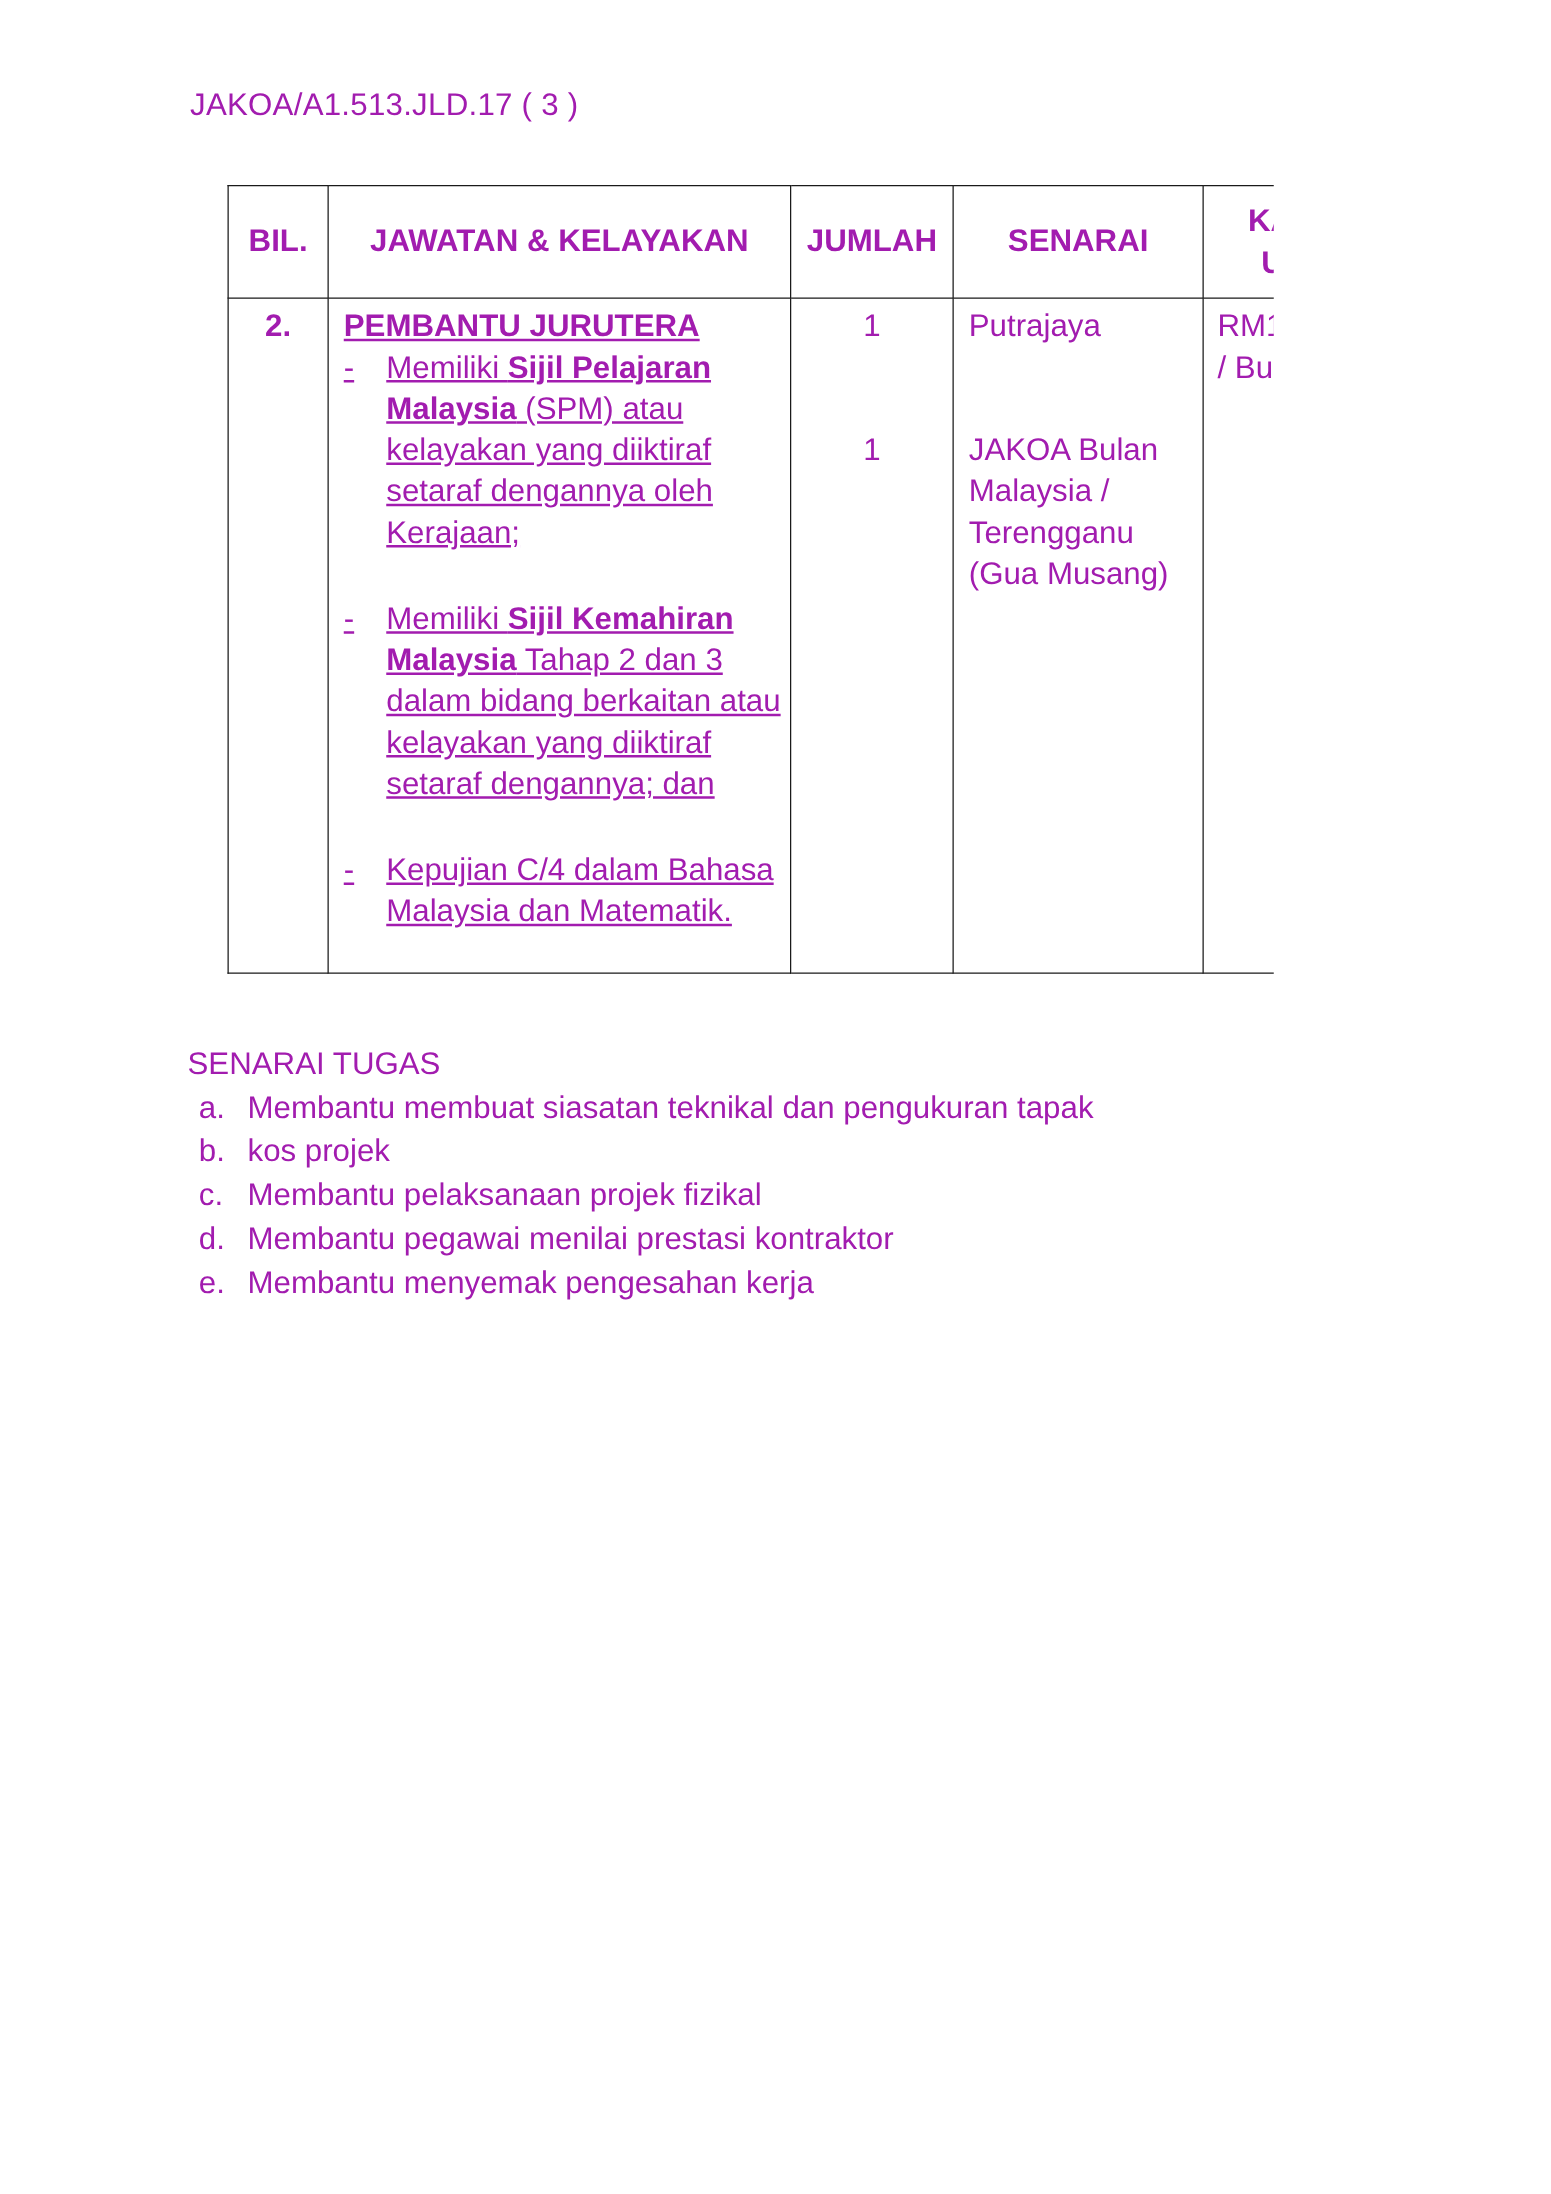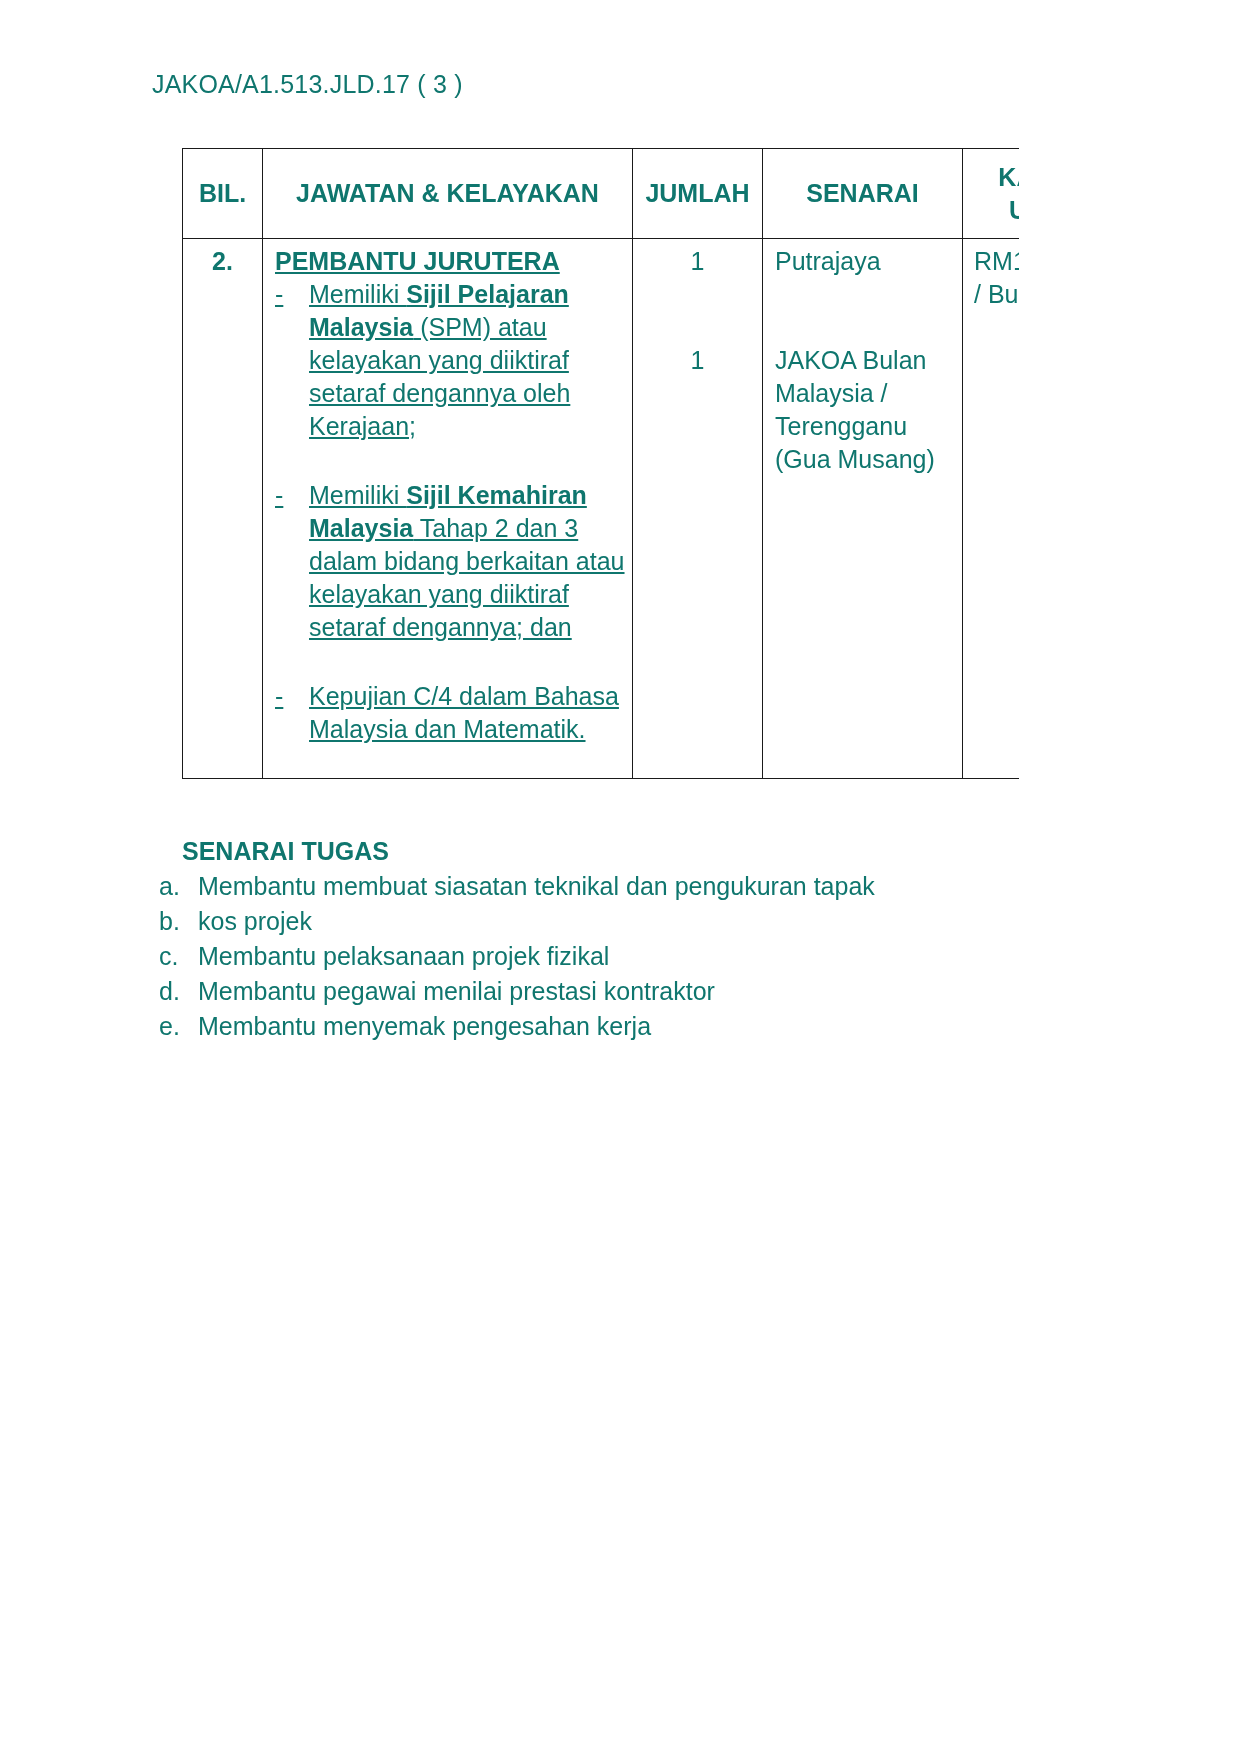--- a/index.html
+++ b/index.html
@@ -5,21 +5,21 @@
   html, body {
     margin: 0;
     padding: 0;
     background: #ffffff;
   }
   .page {
     position: relative;
     width: 1019px;
     height: 1755px;
     background: #ffffff;
-    color: #0f766e;
+    color: #a21caf;
     font-family: "Liberation Sans", sans-serif;
     font-size: 25px;
     overflow: hidden;
   }
   .ref {
     position: absolute;
     left: 152px;
     top: 70px;
     font-size: 25px;
     letter-spacing: 0.2px;
@@ -78,22 +78,21 @@
   }
   .gap-2lines { margin-top: 66px; }
   .senarai {
     position: absolute;
     left: 150px;
     top: 834px;
     width: 960px;
     line-height: 35px;
   }
   .senarai-heading {
-    font-weight: bold;
-    margin-left: 32px;
+    font-weight: normal;
   }
   .senarai-item {
     display: flex;
     margin-left: 9px;
   }
   .senarai-item .label { flex: 0 0 39px; }
   .senarai-item .ttext { flex: 1; }
   b { font-weight: bold; }
 </style>
 </head>

